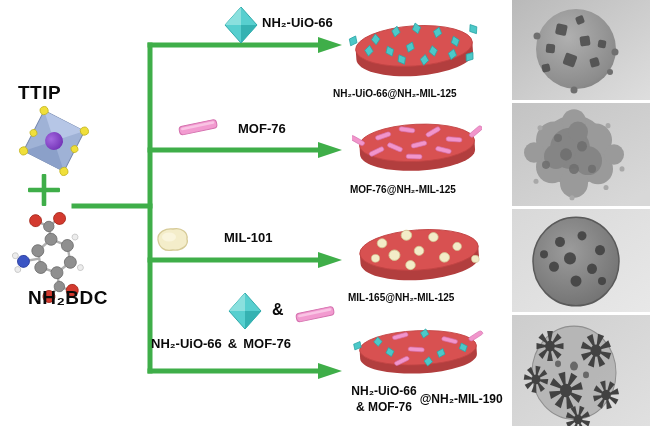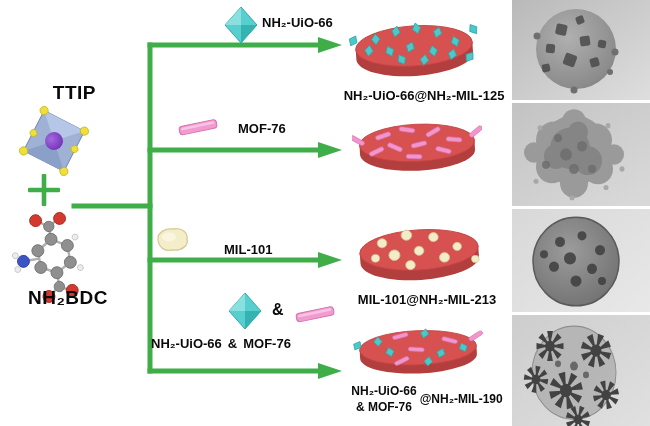--- a/index.html
+++ b/index.html
@@ -2,37 +2,37 @@
 <html><head>
 <meta charset="utf-8">
 <style>
   html,body{margin:0;padding:0;background:#fff}
   .fig{position:relative;width:650px;height:426px;background:#ffffff;overflow:hidden;
        font-family:"Liberation Sans","DejaVu Sans",sans-serif;color:#0a0a0a}
   svg.abs{position:absolute;display:block}
   .lbl{position:absolute;font-weight:bold;color:#0a0a0a;white-space:nowrap}
   .big{font-size:19px;letter-spacing:.5px}
   .mid{font-size:13px}
-  .prod{font-size:13px;text-align:center}
-
-  .t-ttip{left:18px;top:82px;width:78px;text-align:right}
+  .prod{font-size:10px;}
+
+  .t-ttip{left:18px;top:82px;width:78px;text-align:left}
   .mol-ttip{left:16px;top:103px;width:76px;height:76px}
   .plus-icon{left:26px;top:172px;width:36px;height:36px}
   .t-iegm{left:78px;top:174px}
   .mol-bdc{left:8px;top:210px;width:90px;height:94px}
   .t-bdc{left:4px;top:287px;width:104px;text-align:right}
 
   .arrows{left:0;top:0;width:650px;height:426px;pointer-events:none}
 
   .icon-b1{left:224px;top:5px;width:34px;height:40px}
   .t-b1{left:262px;top:15px}
   .icon-b2{left:176px;top:117px;width:44px;height:20px}
   .t-b2{left:238px;top:121px}
   .icon-b3{left:152px;top:224px;width:40px;height:30px}
-  .t-b3{left:224px;top:242px}
+  .t-b3{left:224px;top:230px}
   .icon-b4a{left:228px;top:291px;width:34px;height:40px}
   .t-b4amp{left:272px;top:301px;font-size:16px}
   .icon-b4b{left:292px;top:303px;width:46px;height:22px}
   .t-b4{left:151px;top:336px;display:flex;gap:6px;font-size:13px;font-weight:bold}
 
   .disk1{left:348px;top:4px;width:132px;height:82px}
   .disk2{left:352px;top:104px;width:130px;height:76px}
   .disk3{left:352px;top:208px;width:134px;height:82px}
   .disk4{left:352px;top:312px;width:132px;height:70px}
 
@@ -216,20 +216,21 @@
       <use href="#shape-rod" transform="translate(110 44) rotate(8)"></use>
       <use href="#shape-rod" transform="translate(46 50) rotate(28)"></use>
       <use href="#shape-rod" transform="translate(72 48) rotate(-12)"></use>
       <use href="#shape-rod" transform="translate(98 56) rotate(18)"></use>
       <use href="#shape-rod" transform="translate(26 54) rotate(-25)"></use>
       <use href="#shape-rod" transform="translate(66 62) rotate(5)"></use>
       <use href="#shape-rod" transform="translate(6 40) rotate(35)"></use>
       <use href="#shape-rod" transform="translate(134 36) rotate(-40)"></use>
     </g>
   </svg>
+  <div class="lbl prod t-p2">MOF-76@NH₂-MIL-125</div>
 
   <svg class="abs icon-b3" viewBox="0 0 40 30">
     <path d="M6,16 C5,8 14,4 21,5 C30,3 36,9 35,15 C37,21 30,27 21,26 C12,28 7,23 6,16 Z" fill="#f4edca" stroke="#d6ca97" stroke-width="1.3"></path>
     <ellipse cx="17" cy="13" rx="7" ry="4.5" fill="#faf5dd"></ellipse>
   </svg>
   <div class="lbl mid t-b3">MIL-101</div>
 
   <svg class="abs disk3" viewBox="0 0 140 90" preserveAspectRatio="none">
     <g transform="rotate(-4 70 46)">
       <path d="M8,46 v11 a62 22 0 0 0 124 0 v-11 z" fill="#b23e3e"></path>
@@ -239,21 +240,21 @@
       <use href="#shape-blob" transform="translate(86 33)"></use>
       <use href="#shape-blob" transform="translate(110 45) scale(0.9)"></use>
       <use href="#shape-blob" transform="translate(44 50) scale(1.15)"></use>
       <use href="#shape-blob" transform="translate(70 47)"></use>
       <use href="#shape-blob" transform="translate(96 56) scale(1.05)"></use>
       <use href="#shape-blob" transform="translate(24 52) scale(0.85)"></use>
       <use href="#shape-blob" transform="translate(60 62)"></use>
       <use href="#shape-blob" transform="translate(128 60) scale(0.8)"></use>
     </g>
   </svg>
-  <div class="lbl prod t-p3">MIL-101@NH₂-MIL-213</div>
+  <div class="lbl prod t-p3">MIL-165@NH₂-MIL-125</div>
 
   <svg class="abs icon-b4a" viewBox="0 0 34 40">
     <polygon points="17,2 33,20 17,38 1,20" fill="#57cfcf" stroke="#2fa9a9" stroke-width="1"></polygon>
     <polygon points="17,2 1,20 17,20" fill="#8ae0de"></polygon>
     <polygon points="33,20 17,38 17,20" fill="#35b2b2"></polygon>
   </svg>
   <div class="lbl t-b4amp">&amp;</div>
   <svg class="abs icon-b4b" viewBox="0 0 46 22">
     <g transform="rotate(-12 23 11)">
       <rect x="4" y="7" width="38" height="8.5" rx="3.5" fill="#f29bd0" stroke="#d470ae" stroke-width="1"></rect>

